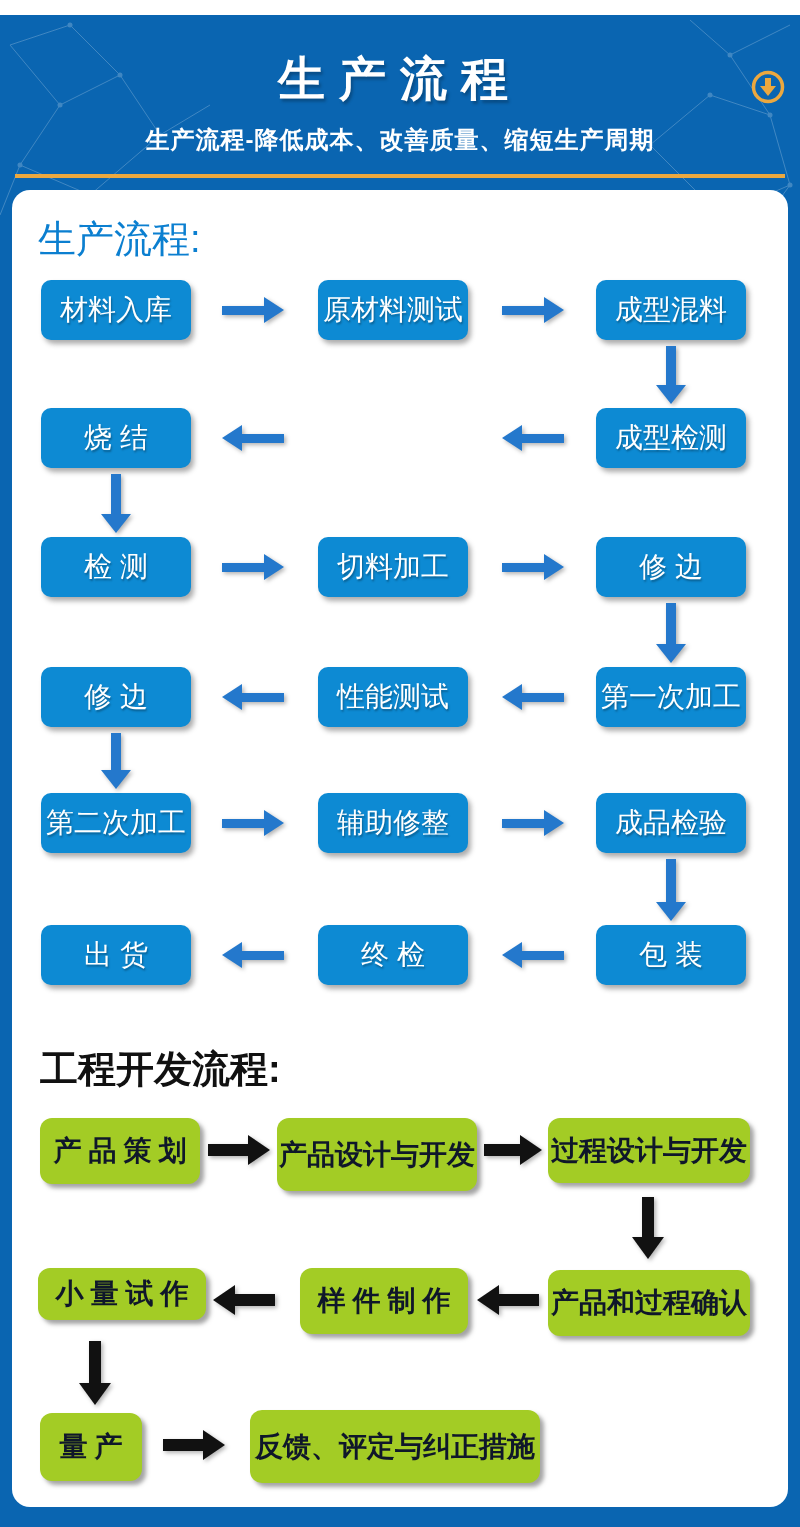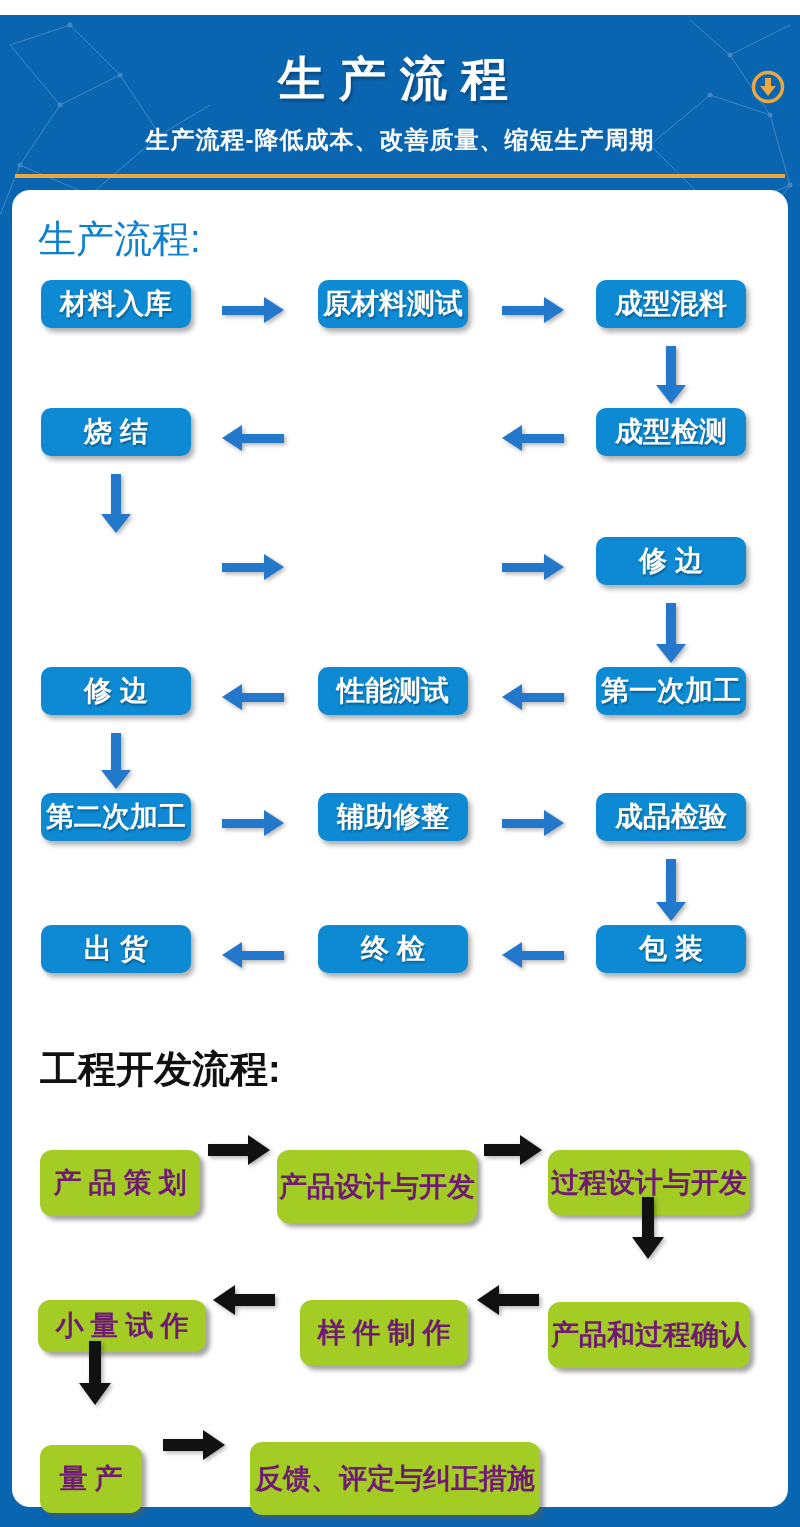--- a/index.html
+++ b/index.html
@@ -9,25 +9,25 @@
   .constellation{position:absolute;opacity:.22;pointer-events:none;}
   .hdr-title{position:absolute;left:0;top:48px;width:800px;text-align:center;color:#FFFFFF;
     font-size:47px;font-weight:bold;letter-spacing:14px;text-shadow:2px 3px 3px rgba(0,0,0,.25);}
   .hdr-sub{position:absolute;left:0;top:124px;width:800px;text-align:center;color:#FFFFFF;
     font-size:24px;font-weight:bold;letter-spacing:1px;}
   .gold-line{position:absolute;left:15px;top:174px;width:770px;height:4px;background:#ECA83F;}
   .dl-btn{position:absolute;left:751px;top:70px;width:34px;height:34px;cursor:pointer;}
   .card{position:absolute;left:12px;top:190px;width:776px;height:1317px;background:#FFFFFF;border-radius:18px;}
   .h-blue{position:absolute;left:38px;top:214px;font-size:38px;font-weight:normal;color:#0B7FD0;}
   .h-black{position:absolute;left:40px;top:1044px;font-size:38px;font-weight:bold;color:#111111;}
-  .bbox{position:absolute;width:150px;height:48px;background:#0D8AD3;border-radius:10px;
-    color:#FFFFFF;font-size:28px;font-weight:bold;display:flex;align-items:center;justify-content:center;
+  .bbox{position:absolute;width:150px;height:60px;background:#0D8AD3;border-radius:10px;
+    color:#FFFFFF;font-size:28px;font-weight:normal;display:flex;align-items:center;justify-content:center;
     box-shadow:3px 4px 5px rgba(50,50,50,.4);text-shadow:1px 2px 2px rgba(0,0,0,.3);white-space:nowrap;}
-  .gbox{position:absolute;background:#A3CC25;border-radius:12px;color:#701a75;font-size:28px;font-weight:bold;
-    display:flex;align-items:center;justify-content:center;box-shadow:4px 4px 4px rgba(90,90,90,.55);white-space:nowrap;margin-top:32px;}
+  .gbox{position:absolute;background:#A3CC25;border-radius:12px;color:#0f172a;font-size:28px;font-weight:bold;
+    display:flex;align-items:center;justify-content:center;box-shadow:4px 4px 4px rgba(90,90,90,.55);white-space:nowrap;}
   .gbox.wide{letter-spacing:7px;text-indent:7px;}
   
   .harrow{position:absolute;display:flex;align-items:center;height:28px;filter:drop-shadow(2px 2px 2px rgba(0,0,0,.3));}
   .harrow .stem{flex:1;height:9px;background:#2478CC;}
   .harrow .head{width:0;height:0;border-top:13px solid transparent;border-bottom:13px solid transparent;}
   .harrow.right .head{border-left:20px solid #2478CC;}
   .harrow.left .head{border-right:20px solid #2478CC;}
   .harrow.black .stem{height:12px;background:#111111;}
   .harrow.black.right .head{border-left:22px solid #111111;border-top-width:15px;border-bottom-width:15px;}
   .harrow.black.left .head{border-right:22px solid #111111;border-top-width:15px;border-bottom-width:15px;}
@@ -84,20 +84,22 @@
 
   <div class="card"></div>
 
   <div class="h-blue">生产流程:</div>
 
   <div class="bbox" style="left:41px;top:280px">材料入库</div>
   <div class="bbox" style="left:318px;top:280px">原材料测试</div>
   <div class="bbox" style="left:596px;top:408px">成型检测</div>
   <div class="bbox" style="left:596px;top:280px">成型混料</div>
   <div class="bbox" style="left:41px;top:408px">烧 结</div>
+  <div class="bbox" style="left:41px;top:537px">检 测</div>
+  <div class="bbox" style="left:318px;top:537px">切料加工</div>
   <div class="bbox" style="left:596px;top:537px">修 边</div>
   <div class="bbox" style="left:596px;top:667px">第一次加工</div>
   <div class="bbox" style="left:318px;top:667px">性能测试</div>
   <div class="bbox" style="left:41px;top:667px">修 边</div>
   <div class="bbox" style="left:41px;top:793px">第二次加工</div>
   <div class="bbox" style="left:318px;top:793px">辅助修整</div>
   <div class="bbox" style="left:596px;top:793px">成品检验</div>
   <div class="bbox" style="left:596px;top:925px">包 装</div>
   <div class="bbox" style="left:318px;top:925px">终 检</div>
   <div class="bbox" style="left:41px;top:925px">出 货</div>

